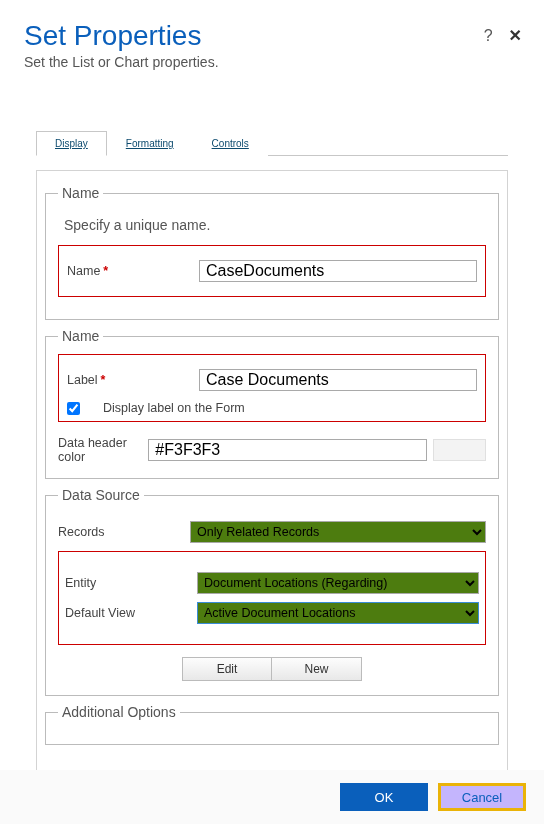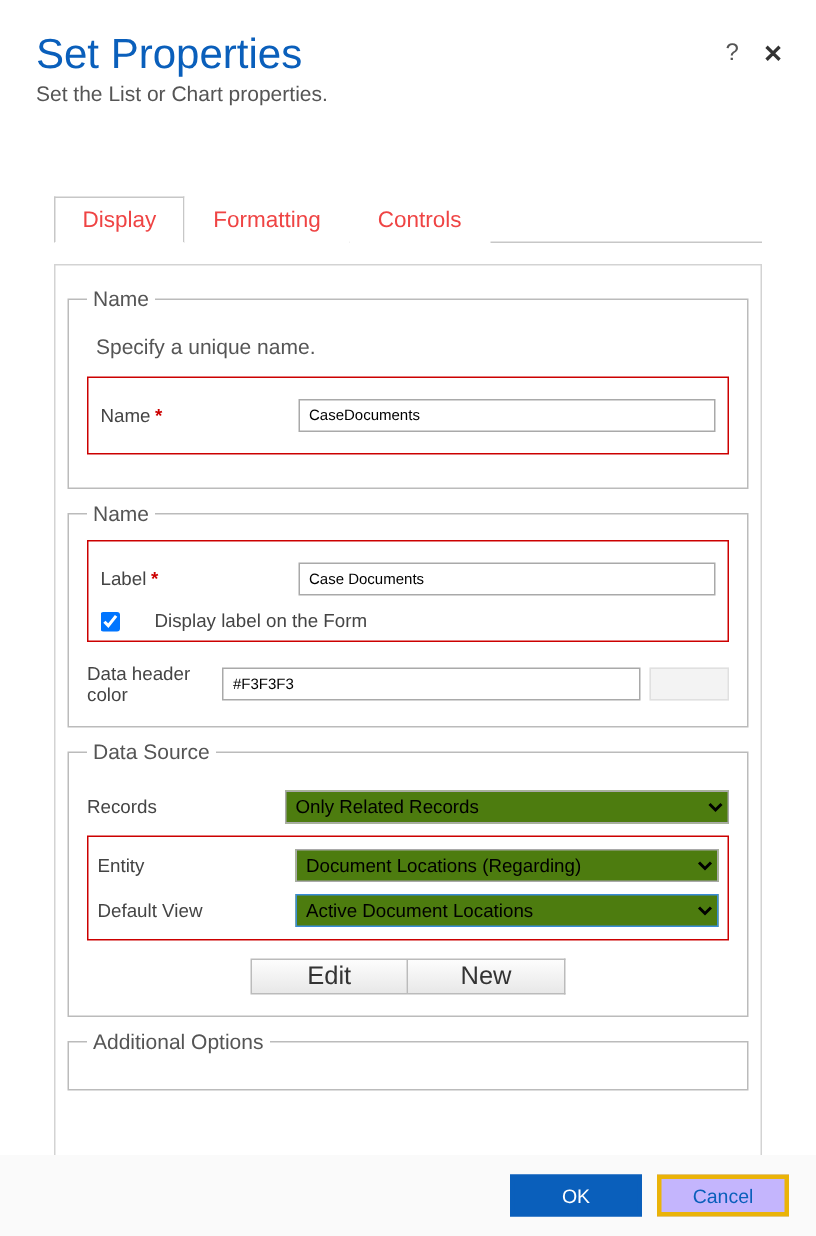--- a/index.html
+++ b/index.html
@@ -4,43 +4,43 @@
 <style>
   * { box-sizing: border-box; margin: 0; padding: 0; font-family: "Segoe UI", Arial, sans-serif; }
   body { width: 544px; height: 824px; background: #fff; position: relative; }
   .dialog { padding: 20px 24px 0 24px; }
   .title { color: #0a5fbb; font-size: 28px; font-weight: 400; }
   .subtitle { color: #555; font-size: 14px; margin-top: 2px; }
   .close-area { position: absolute; top: 26px; right: 22px; display: flex; gap: 16px; align-items: center; }
   .help-icon { color: #555; font-size: 16px; cursor: pointer; }
   .close-icon { color: #333; font-size: 16px; font-weight: bold; cursor: pointer; }
   .tabs { display: flex; margin: 60px 12px 0 12px; border-bottom: 1px solid #c7c7c7; }
-  .tab { padding: 6px 18px; font-size: 15px; color: #ef4444; border: 1px solid transparent; cursor: pointer; position: relative; top: 1px; background: #fff; }
+  .tab { padding: 6px 18px; font-size: 10px; color: #0c4a6e; border: 1px solid transparent; cursor: pointer; position: relative; top: 1px; background: #fff; text-decoration: underline; }
   .tab.active { border: 1px solid #c7c7c7; border-bottom: 1px solid #fff; }
   .content { margin: 14px 12px 0 12px; border: 1px solid #d3d3d3; padding: 14px 8px 8px 8px; height: 620px; overflow: hidden; }
   fieldset { border: 1px solid #bbb; margin-bottom: 8px; padding: 10px 12px 14px 12px; }
   fieldset.last { margin-bottom: 0; }
   legend { color: #555; font-size: 14px; padding: 0 4px; }
   .desc { color: #555; font-size: 14px; margin: 6px 0 12px 6px; }
   .row { display: flex; align-items: center; margin: 8px 0; min-height: 22px; }
   .label { width: 132px; font-size: 12.5px; color: #444; display: flex; align-items: center; gap: 3px; }
   .req { color: #c00; font-weight: bold; }
   .field { flex: 1; }
-  input[type="text"] { width: 100%; height: 22px; border: 1px solid #a9a9a9; padding: 0 6px; font-size: 10px; }
+  input[type="text"] { width: 100%; height: 22px; border: 1px solid #a9a9a9; padding: 0 6px; font-size: 16px; }
   select { width: 100%; height: 22px; border: 1px solid #a9a9a9; padding: 0 2px; font-size: 12.5px; background: #4d7c0f; }
   .hl-wrap { border: 1px solid #c00; padding: 6px 8px; margin-bottom: 8px; }
-  .hl-wrap2 { border: 1px solid #c00; padding: 0 6px; margin: 6px 0; }
+  .hl-wrap2 { border: 1px solid #c00; padding: 12px 6px; margin: 6px 0; }
   .chk-row { display: flex; align-items: flex-end; gap: 23px; font-size: 12.5px; color: #444; margin-top: 10px; }
   .chk-row input { width: 13px; height: 13px; }
   .color-row { display: flex; align-items: center; margin-top: 14px; gap: 6px; }
   .color-row .label { width: 132px; }
   .color-input { width: 170px; height: 22px; border: 1px solid #a9a9a9; padding: 0 6px; font-size: 12.5px; }
   .swatch { width: 82px; height: 22px; background: #f3f3f3; border: 1px solid #e0e0e0; }
   .btn-row { display: flex; justify-content: center; gap: 0; margin-top: 12px; }
-  .mini-btn { width: 105px; height: 24px; border: 1px solid #bbb; background: linear-gradient(#fdfdfd,#e8e8e8); font-size: 17px; color: #333; cursor: pointer; }
+  .mini-btn { width: 90px; height: 24px; border: 1px solid #bbb; background: linear-gradient(#fdfdfd,#e8e8e8); font-size: 12px; color: #333; cursor: pointer; }
   .mini-btn + .mini-btn { border-left: none; }
   .footer { position: absolute; bottom: 0; left: 0; right: 0; height: 54px; background: #fafafa; display: flex; justify-content: flex-end; align-items: center; padding-right: 18px; gap: 10px; }
   .btn { width: 88px; height: 28px; font-size: 13px; border: 3px solid #eab308; cursor: pointer; }
   .btn-primary { background: #0a5fbb; border-color: #0a5fbb; color: #fff; }
   .btn-secondary { background: #c4b5fd; color: #0a5fbb; }
   .dv-select { border: 1px solid #3a8cd8 !important; }
 </style>
 </head>
 <body>
 

